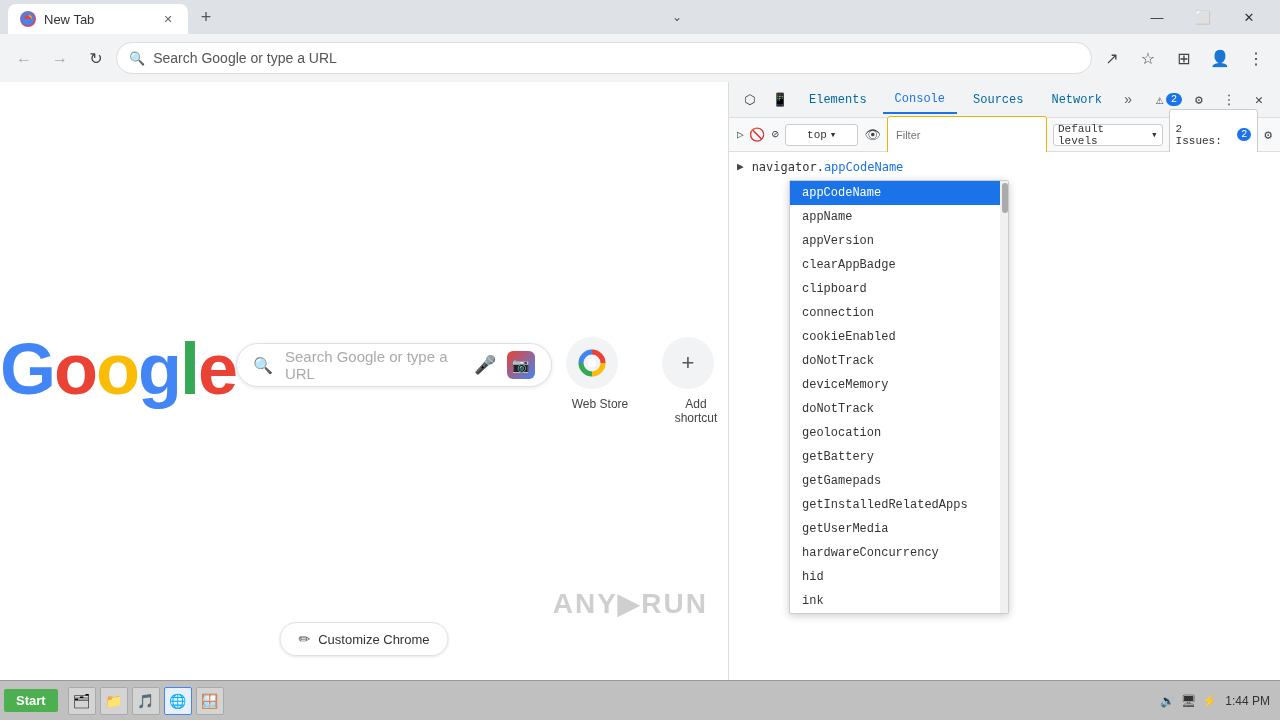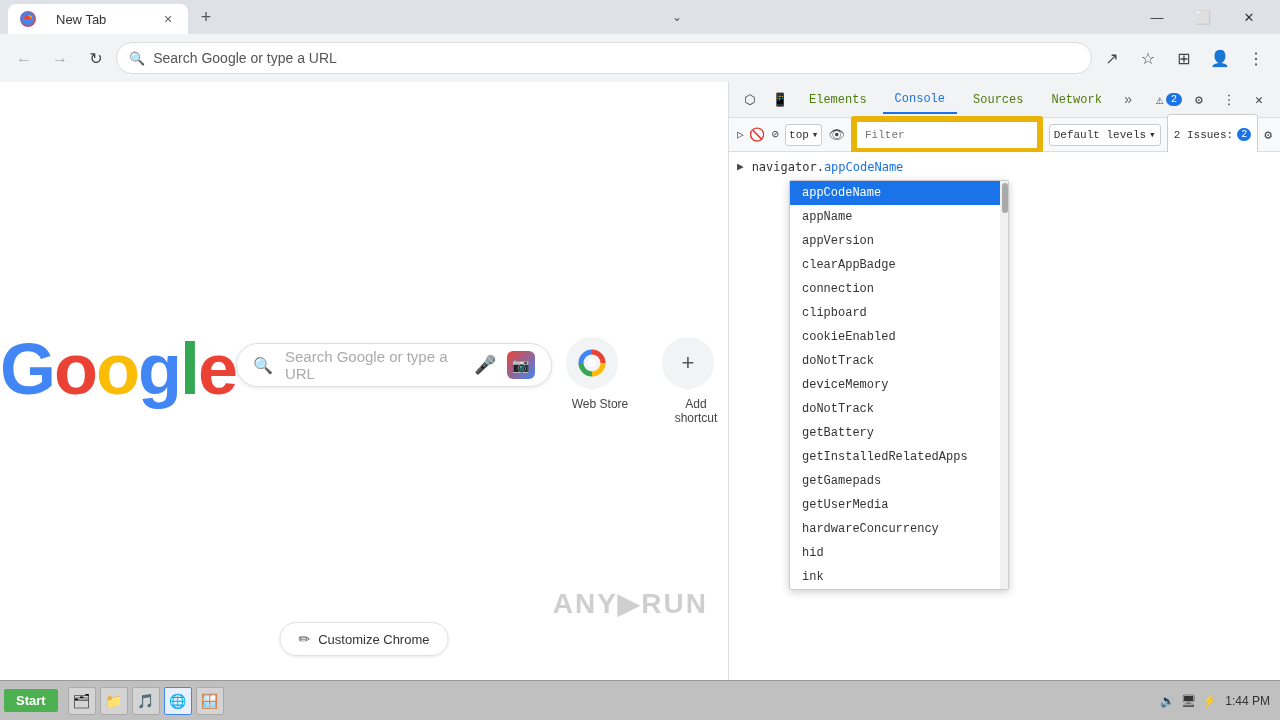--- a/index.html
+++ b/index.html
@@ -72,21 +72,21 @@
     }
     .tab {
       display: flex; align-items: center;
       background: #fff;
       border-radius: 8px 8px 0 0;
       padding: 0 12px;
       height: 30px;
       min-width: 180px;
       font-size: 13px;
       color: #333;
-      gap: 20px;
+      gap: 8px;
       position: relative;
       top: 2px;
     }
     .tab-favicon {
       width: 16px; height: 16px;
       border-radius: 50%;
       background: linear-gradient(135deg, #4285f4, #ea4335);
       display: flex; align-items: center; justify-content: center;
       font-size: 10px; color: #fff;
     }
@@ -270,21 +270,21 @@
       background: #f1f3f4;
       border-bottom: 1px solid #ddd;
       display: flex;
       align-items: center;
       padding: 0 8px;
       gap: 4px;
     }
     .devtools-tab {
       padding: 4px 12px;
       font-size: 12px;
-      color: #4d7c0f;
+      color: #0369a1;
       cursor: pointer;
       border-radius: 3px;
       height: 28px;
       display: flex; align-items: center;
     }
     .devtools-tab.active {
       color: #1a73e8;
       border-bottom: 2px solid #1a73e8;
       border-radius: 0;
     }
@@ -322,34 +322,33 @@
     .console-arrow { color: #444; font-size: 11px; cursor: pointer; }
     .console-clear { color: #444; font-size: 13px; cursor: pointer; }
     .console-log-icon { color: #444; font-size: 12px; cursor: pointer; }
     .context-select {
       height: 22px;
       background: #fff;
       border: 1px solid #ccc;
       border-radius: 3px;
       font-size: 11px;
       color: #333;
-      padding: 0 3px;
+      padding: 0 21px;
       display: flex; align-items: center; gap: 3px;
       cursor: pointer;
     }
     .filter-input {
       flex: 1;
       height: 38px;
       background: #fff;
-      border: 6px solid #eab308;
+      border: 1px solid #eab308;
       border-radius: 3px;
       font-size: 11px;
       color: #333;
       padding: 0 8px;
-      font-family: Liberation Mono, monospace;
     }
     .eye-btn { color: #444; font-size: 13px; cursor: pointer; }
     .log-level-select {
       height: 22px;
       background: #fff;
       border: 1px solid #ccc;
       border-radius: 3px;
       font-size: 11px;
       color: #333;
       padding: 4px 4px;
@@ -577,29 +576,30 @@
 
         <div class="console-line" style="position:relative;">
           <span class="console-arrow-inline">▶</span>
           <span style="font-family: monospace; font-size:12px; color:#333;">navigator.<span style="color:#1a73e8;">appCodeName</span></span>
 
           <div class="autocomplete-dropdown">
             <div class="autocomplete-item selected">appCodeName</div>
             <div class="autocomplete-item">appName</div>
             <div class="autocomplete-item">appVersion</div>
             <div class="autocomplete-item">clearAppBadge</div>
+            <div class="autocomplete-item">clipboard</div>
             <div class="autocomplete-item">connection</div>
-            <div class="autocomplete-item">clipboard</div>
             <div class="autocomplete-item">cookieEnabled</div>
             <div class="autocomplete-item">doNotTrack</div>
             <div class="autocomplete-item">deviceMemory</div>
             <div class="autocomplete-item">doNotTrack</div>
+            <div class="autocomplete-item">geolocation</div>
             <div class="autocomplete-item">getBattery</div>
+            <div class="autocomplete-item">getGamepads</div>
             <div class="autocomplete-item">getInstalledRelatedApps</div>
-            <div class="autocomplete-item">getGamepads</div>
             <div class="autocomplete-item">getUserMedia</div>
             <div class="autocomplete-item">hardwareConcurrency</div>
             <div class="autocomplete-item">hid</div>
             <div class="autocomplete-item">ink</div>
             <div class="autocomplete-scroll">
               <div class="autocomplete-scroll-thumb"></div>
             </div>
           </div>
         </div>
       </div>

